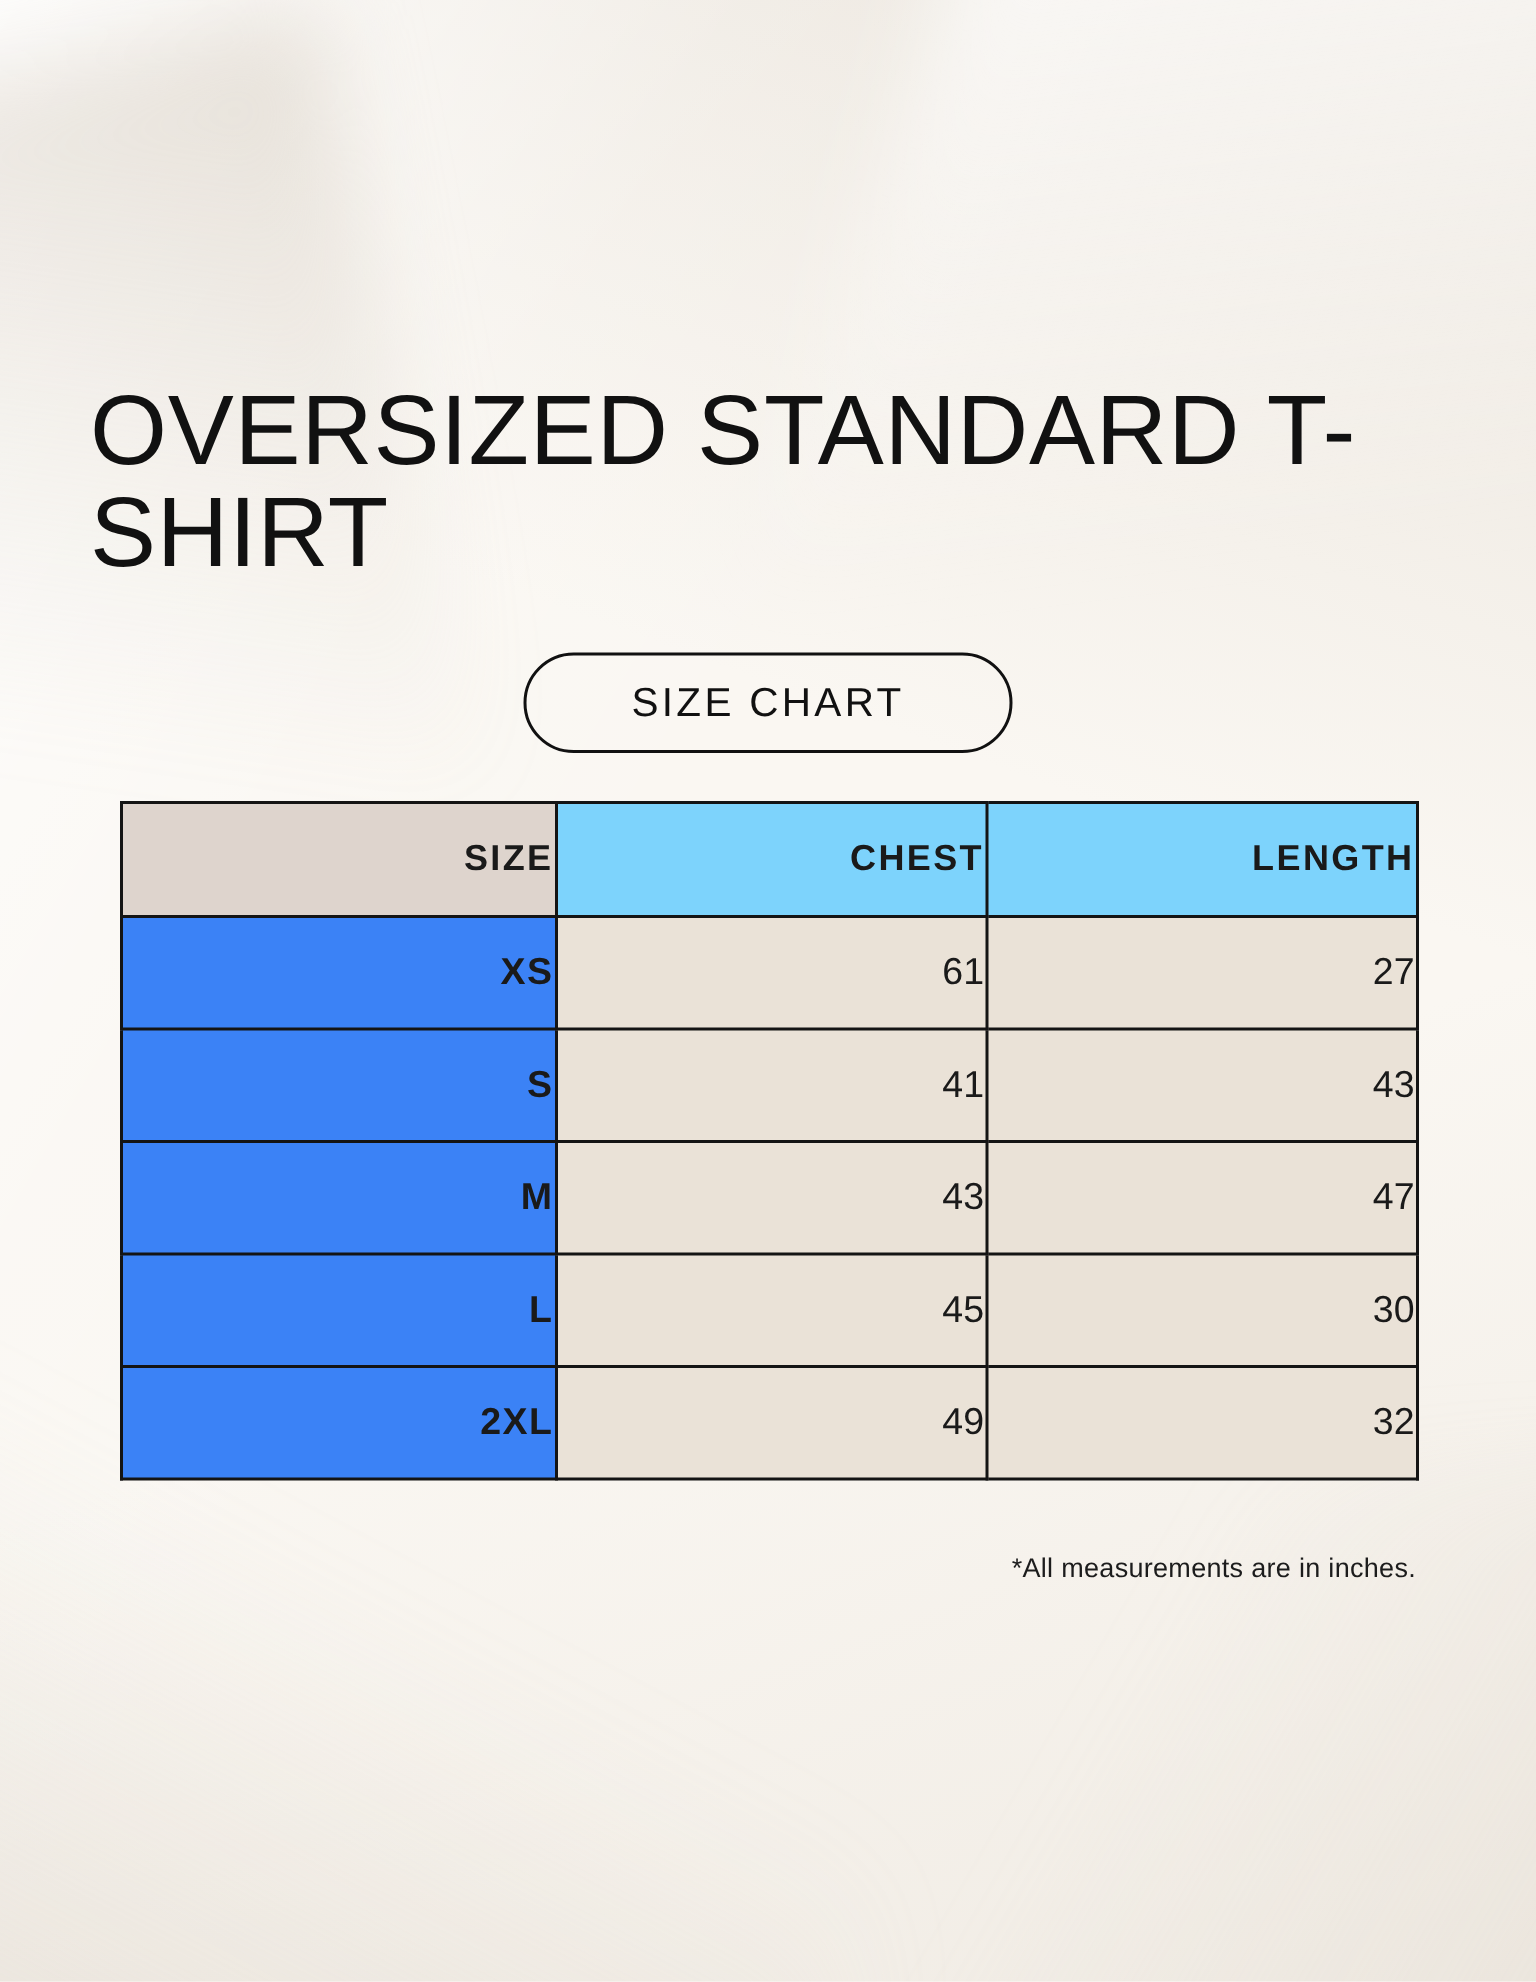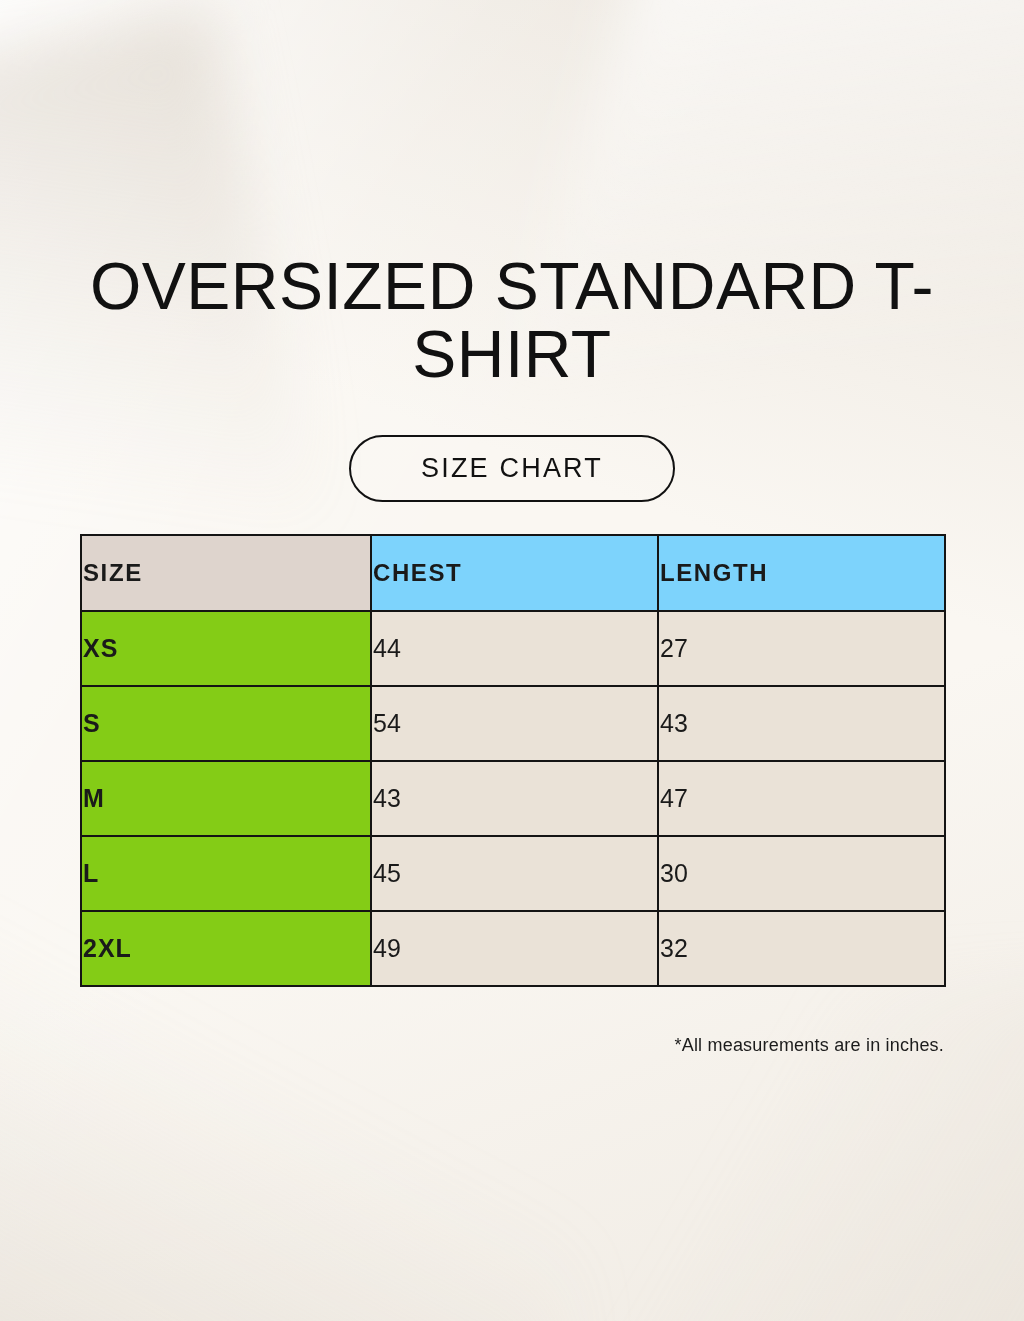--- a/index.html
+++ b/index.html
@@ -65,21 +65,20 @@
     width: 1024px;
     height: 1321px;
     box-sizing: border-box;
   }
 
   .title-block {
     position: absolute;
     top: 252px;
     left: 0;
     width: 1024px;
-    text-align: center;
   }
   .title {
     font-size: 66px;
     line-height: 68px;
     letter-spacing: 0.5px;
     color: #111111;
     font-weight: 400;
     margin: 0;
     padding: 0 60px;
   }
@@ -110,42 +109,42 @@
     width: 864px;
   }
   table.size-chart {
     border-collapse: collapse;
     width: 864px;
     table-layout: fixed;
   }
   table.size-chart th,
   table.size-chart td {
     border: 2px solid #141414;
-    text-align: left;
+    text-align: right;
     color: #1a1a1a;
   }
   col.c-size { width: 290px; }
   col.c-chest { width: 287px; }
   col.c-length { width: 287px; }
 
   thead th {
     height: 72px;
     font-size: 24px;
     letter-spacing: 1.6px;
     font-weight: bold;
   }
   th.head-size { background: #ded4cd; }
   th.head-measure { background: #7dd3fc; }
 
   tbody td {
     height: 71px;
     font-size: 25px;
   }
   td.cell-size {
-    background: #84cc16;
+    background: #3b82f6;
     font-weight: bold;
     letter-spacing: 1px;
   }
   td.cell-value {
     background: #eae2d7;
     font-weight: 400;
     color: #2b2b2b;
   }
 
   .footnote {
@@ -189,26 +188,26 @@
       <thead>
         <tr>
           <th class="head-size">SIZE</th>
           <th class="head-measure">CHEST</th>
           <th class="head-measure">LENGTH</th>
         </tr>
       </thead>
       <tbody>
         <tr>
           <td class="cell-size">XS</td>
-          <td class="cell-value">44</td>
+          <td class="cell-value">61</td>
           <td class="cell-value">27</td>
         </tr>
         <tr>
           <td class="cell-size">S</td>
-          <td class="cell-value">54</td>
+          <td class="cell-value">41</td>
           <td class="cell-value">43</td>
         </tr>
         <tr>
           <td class="cell-size">M</td>
           <td class="cell-value">43</td>
           <td class="cell-value">47</td>
         </tr>
         <tr>
           <td class="cell-size">L</td>
           <td class="cell-value">45</td>

